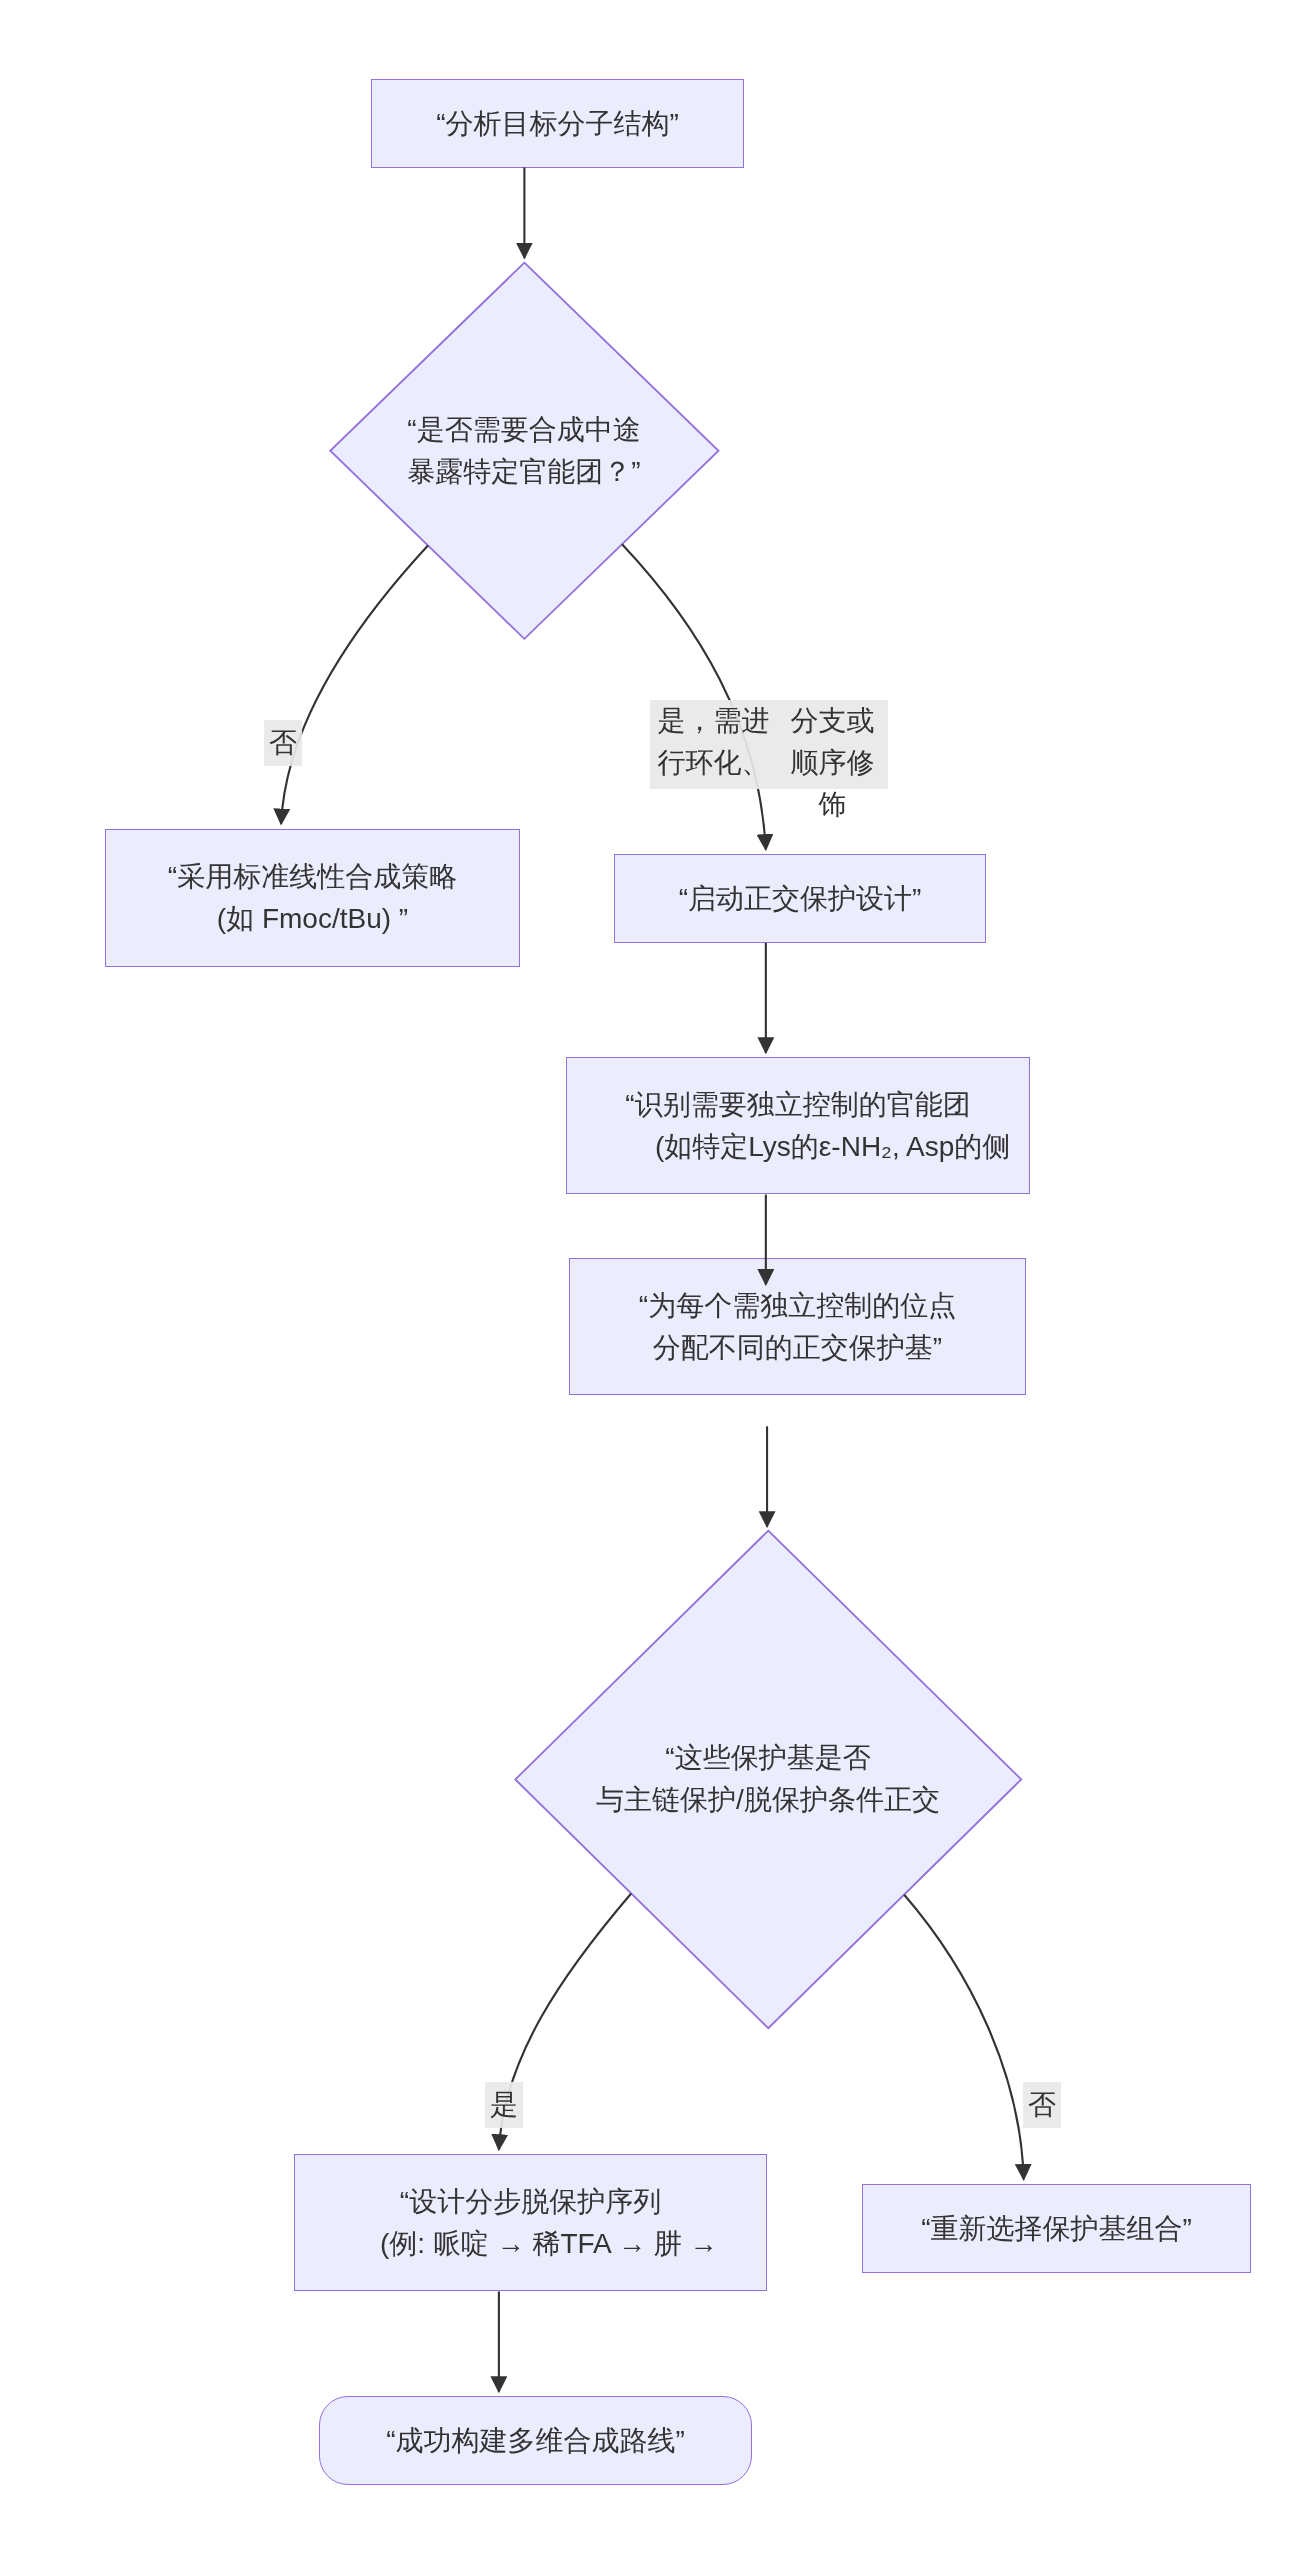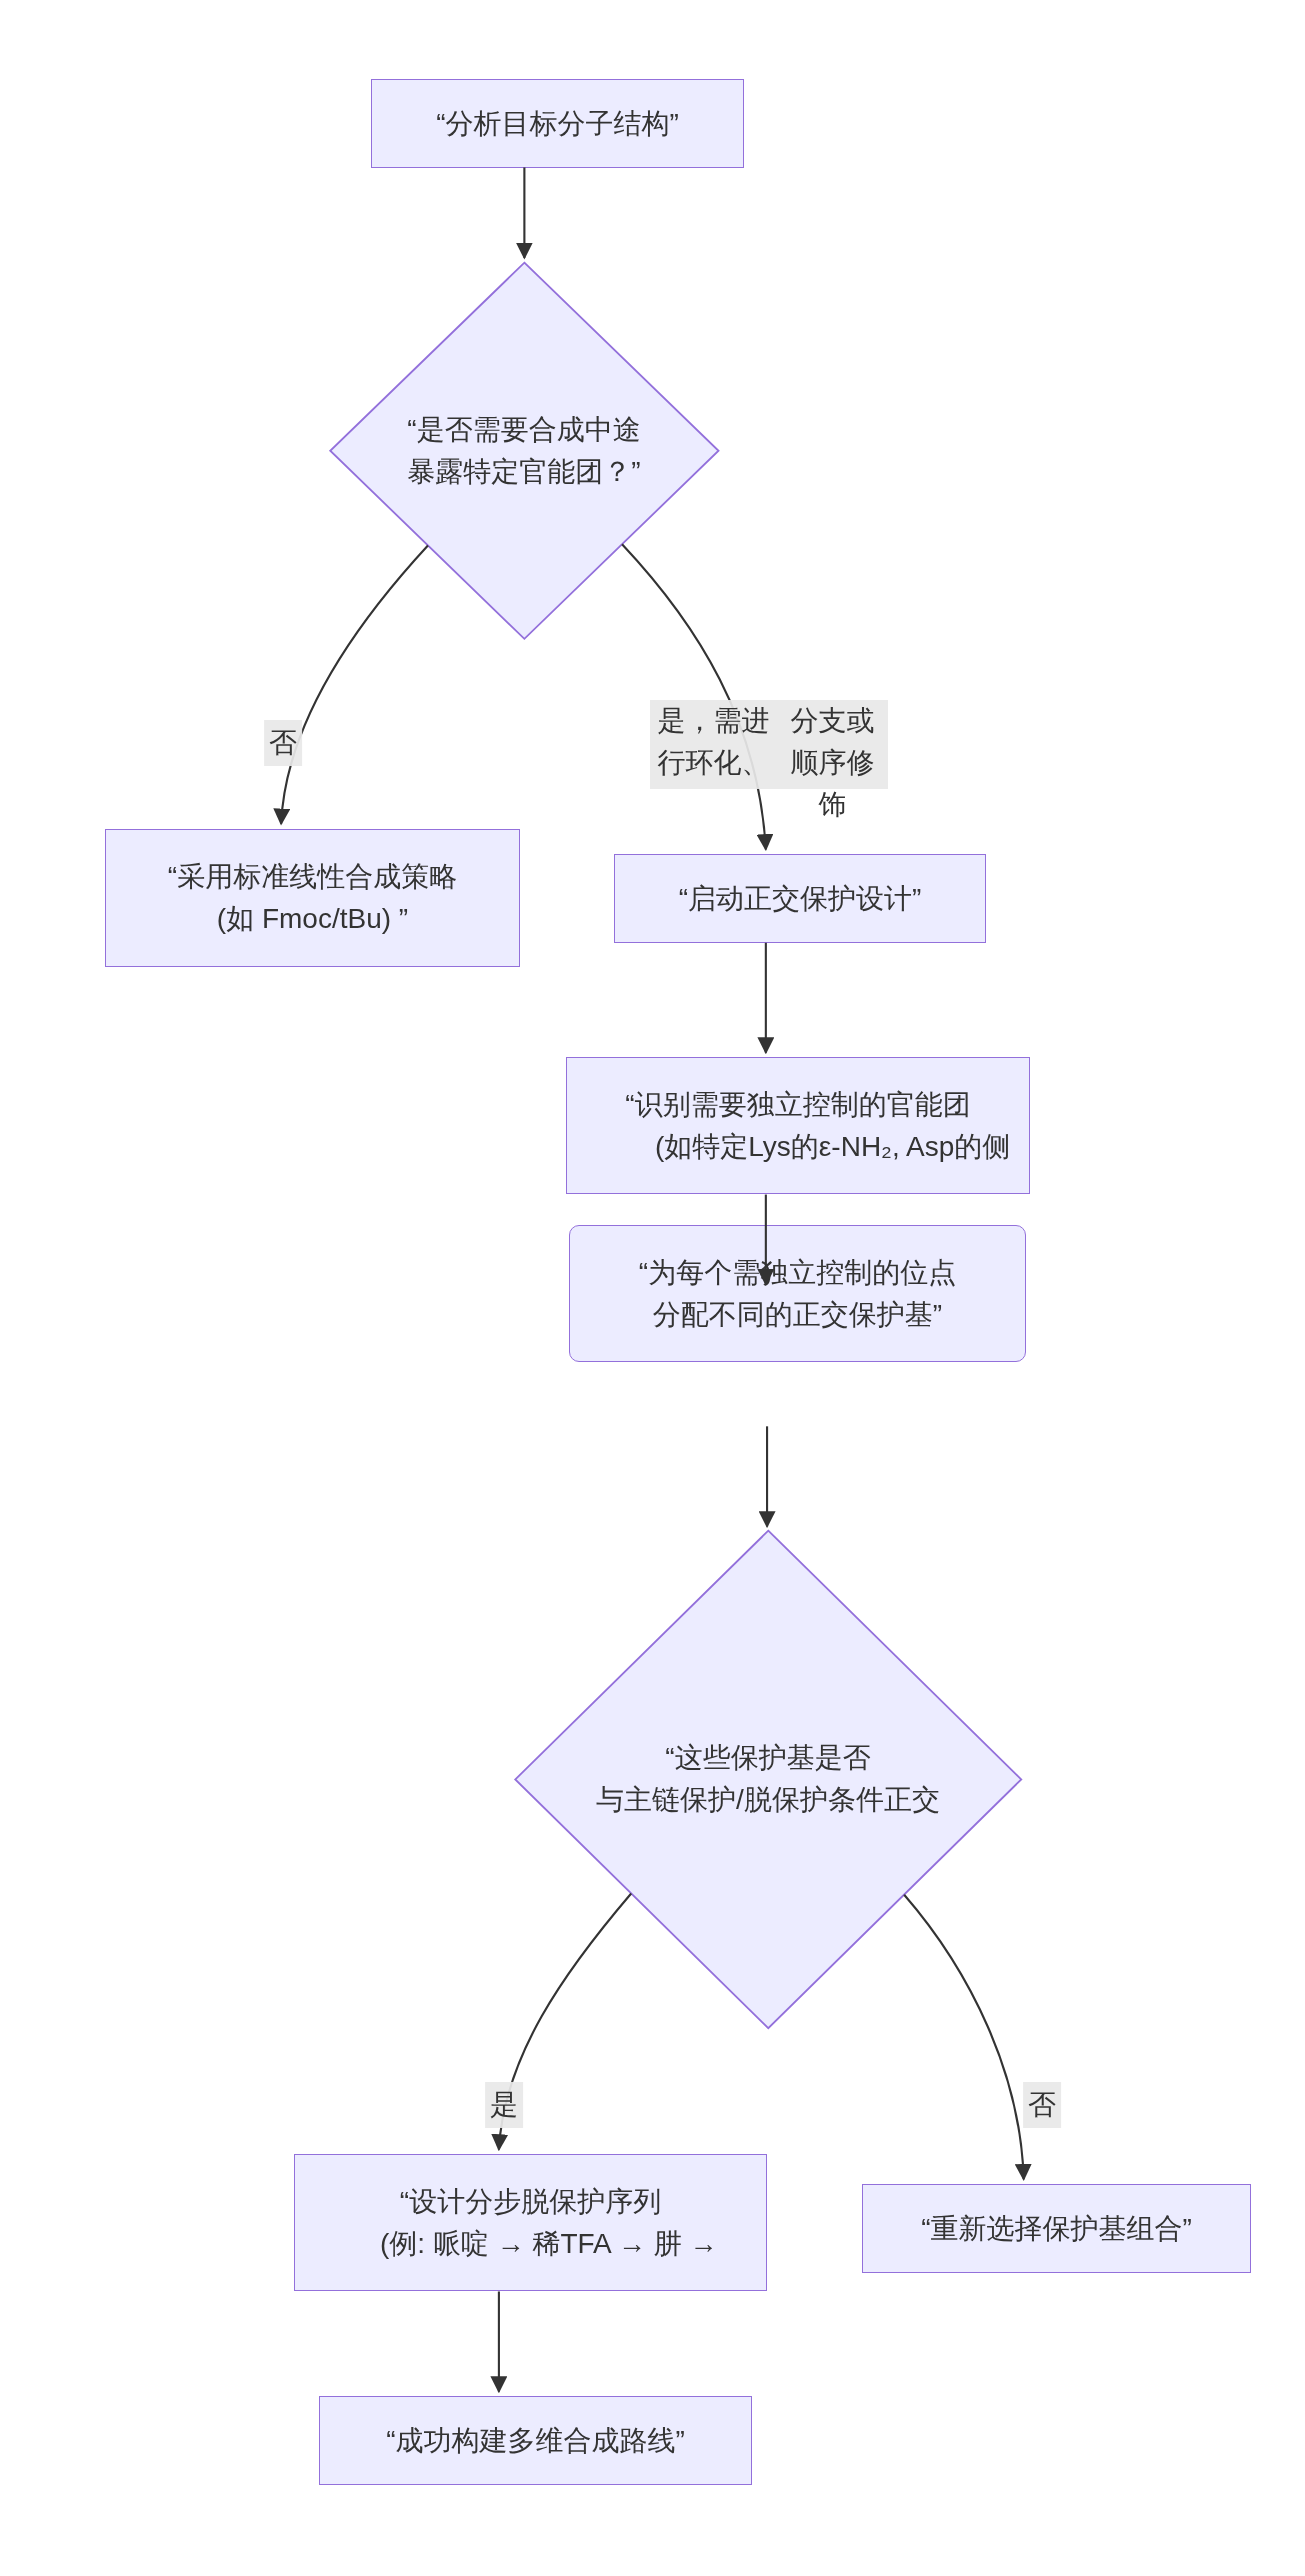--- a/index.html
+++ b/index.html
@@ -20,25 +20,25 @@
     text-align:center; overflow:hidden; z-index:1;margin-left:33px;
   }
   .node .line{width:100%;}
   .line-clip{text-align:left; white-space:nowrap; box-sizing:border-box;}
   
   .n-analyze {left:338px;  top:79px;  width:373px; height:89px;}
   .n-linear  {left:72px;  top:829px; width:415px; height:138px;}
   .n-start   {left:581px;  top:854px; width:372px; height:89px;}
   .n-identify{left:533px;  top:1057px; width:464px; height:137px;}
   .n-identify .line-clip{padding-left:88px;}
-  .n-assign  {left:536px;  top:1225px; width:457px; height:137px;border-radius:10px;}
+  .n-assign  {left:536px;  top:1258px; width:457px; height:137px;}
   .n-design  {left:261px;  top:2154px; width:473px; height:137px;}
   .n-design .line-clip{padding-left:85px;}
   .n-reselect{left:829px; top:2184px; width:389px; height:89px;}
-  .n-success {left:286px;  top:2396px; width:433px; height:89px;}
+  .n-success {left:286px;  top:2396px; width:433px; height:89px;border-radius:29px;}
   
   #wires{position:absolute; left:0; top:0; width:1306px; height:2576px; z-index:2; pointer-events:none;}
   .diamond{fill:var(--node-fill); stroke:var(--node-border); stroke-width:3px;}
   .edge{fill:none; stroke:var(--edge); stroke-width:3.5px;}
   #arrowhead-tri{fill:var(--edge);}
   
   .diamond-label{
     position:absolute; transform:translate(-50%,-50%);
     text-align:center; z-index:4;
   }

